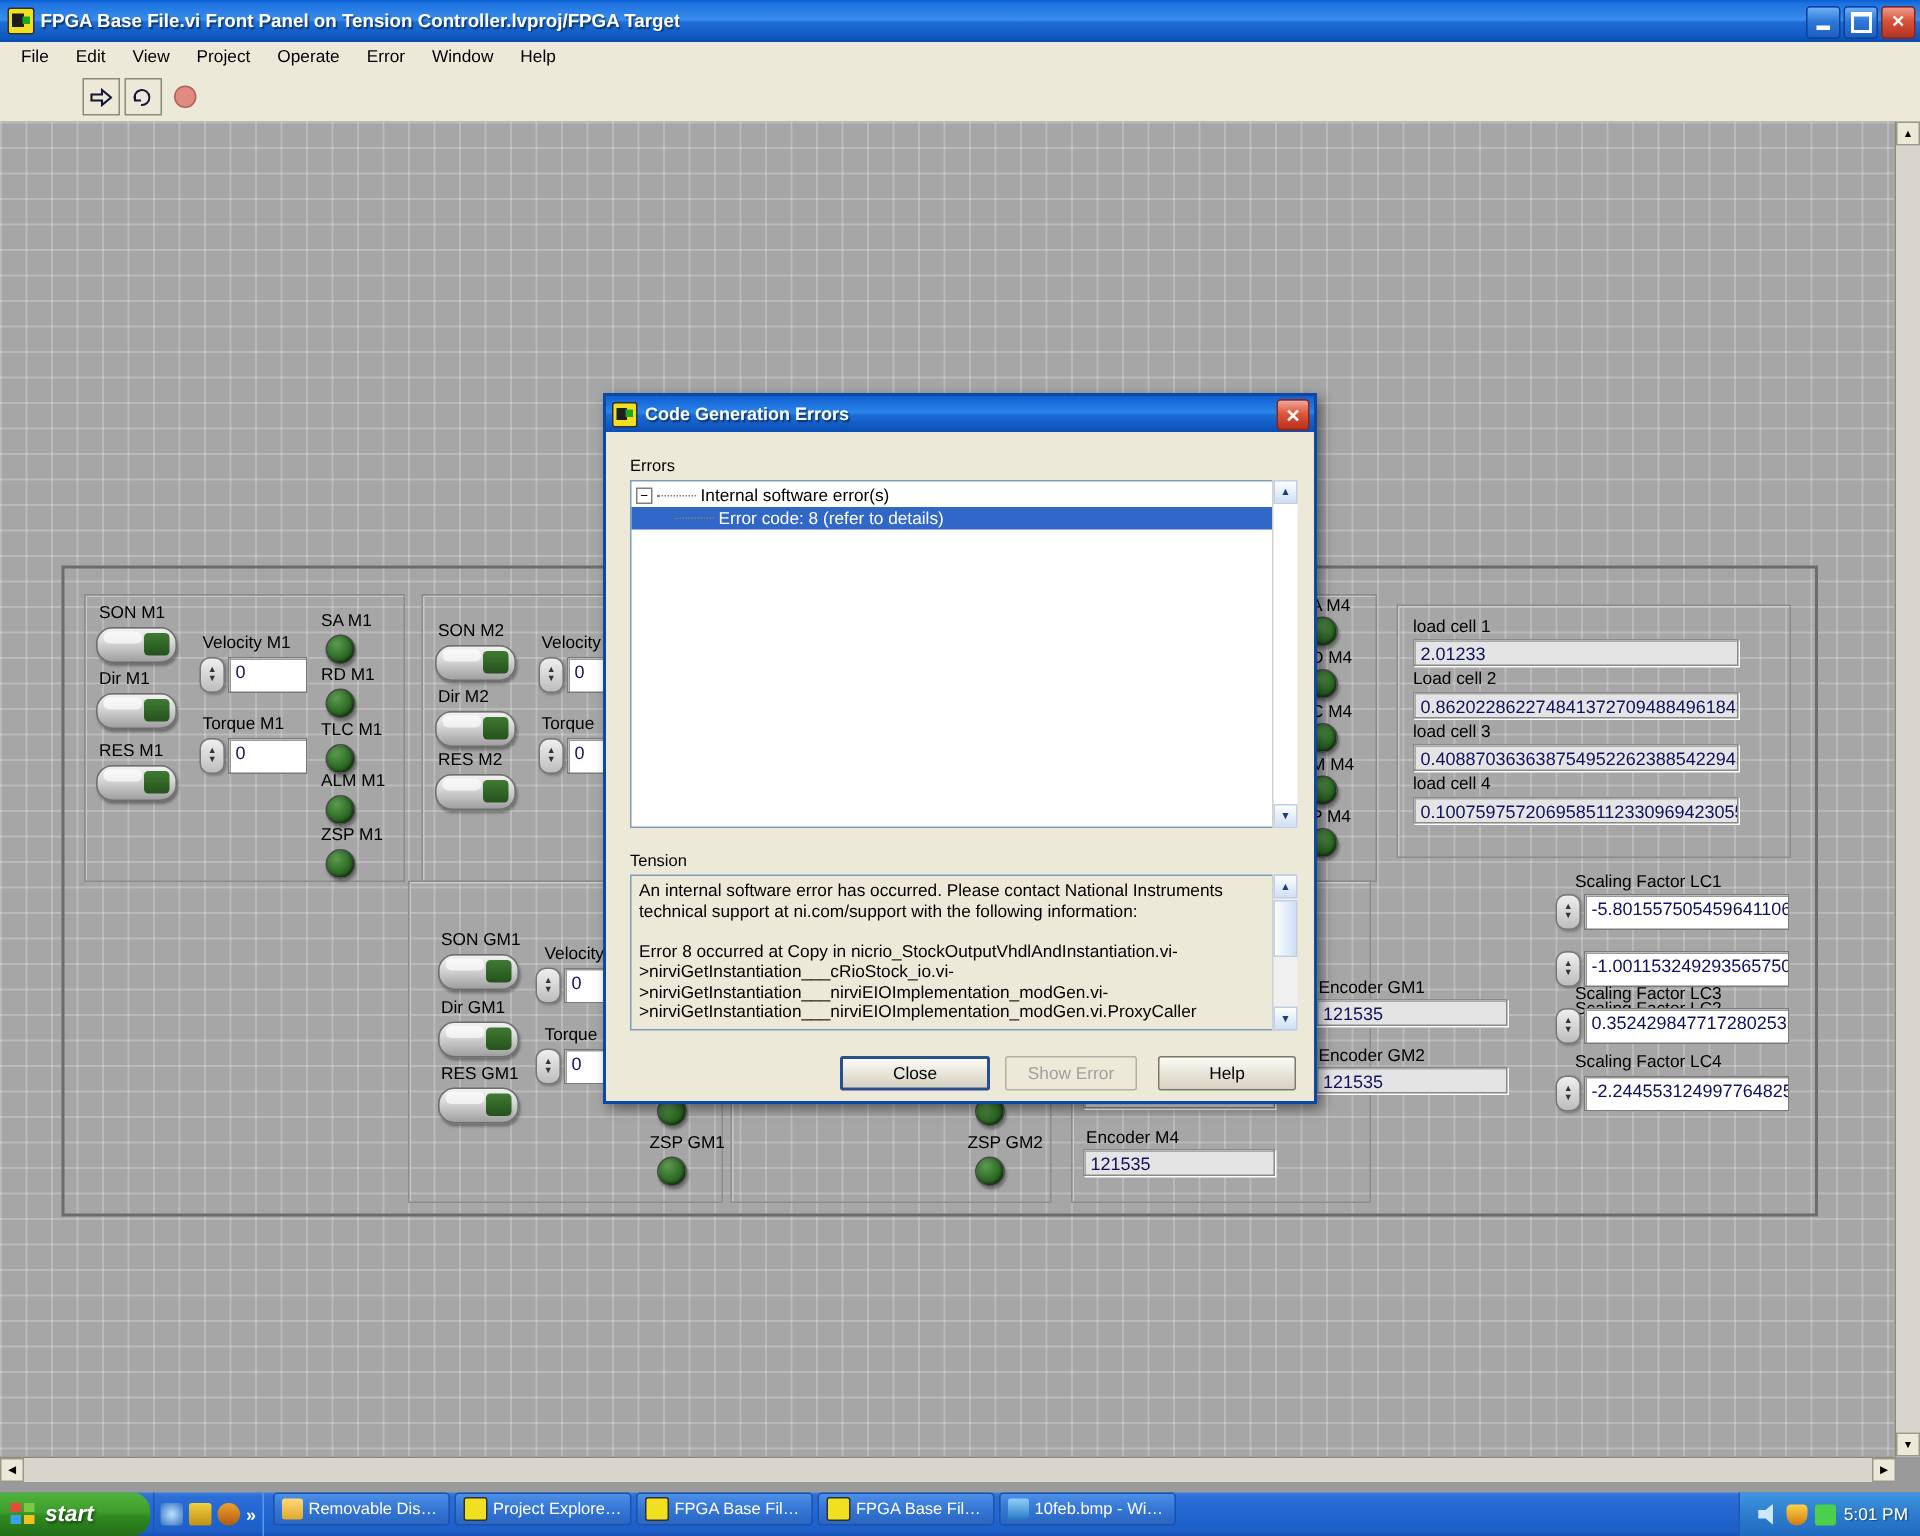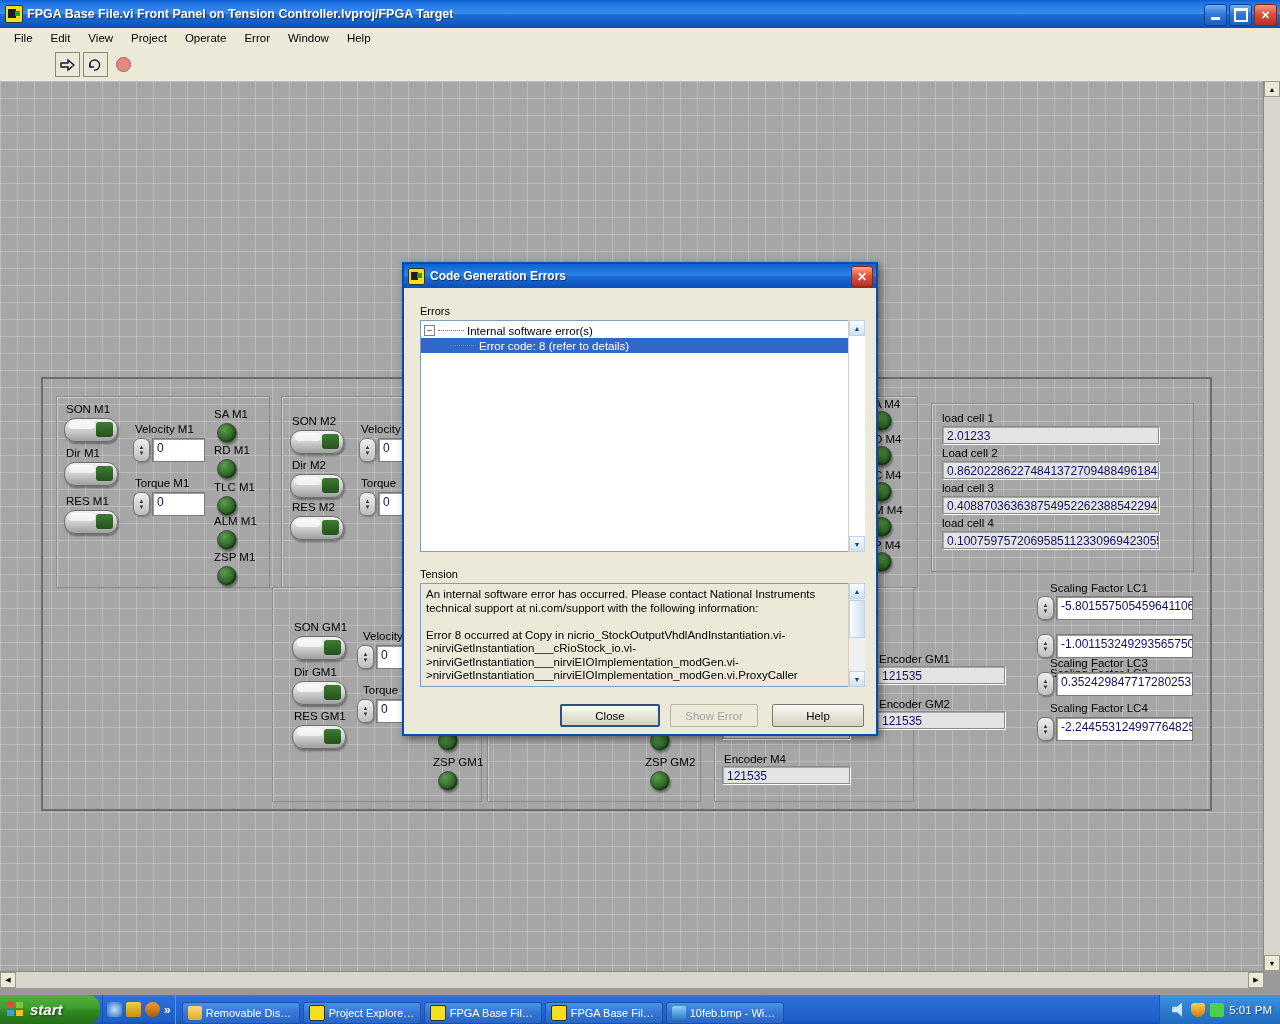--- a/index.html
+++ b/index.html
@@ -141,21 +141,21 @@
     background:linear-gradient(90deg,#fbfdff,#cfe0f4);}
   .dbtn{position:absolute;height:23px;box-sizing:border-box;font-size:11.5px;color:#000;
     background:linear-gradient(180deg,#fbfbf8,#e6e3d6 55%,#d6d2c2);
     border:1px solid #7a7a6a;border-radius:2px;display:flex;align-items:center;justify-content:center;}
   .dbtn.default{border:2px solid #2a4f8a;}
   .dbtn.disabled{color:#a0a0a0;border-color:#b4b0a4;background:#ece9d8;}
 
   
   #taskbar{position:absolute;left:0;top:995px;width:1280px;height:29px;
     background:linear-gradient(180deg,#3a7fe0 0%,#2d6fd8 8%,#2468d4 40%,#1d5fc8 88%,#1550b4 100%);
-    display:flex;align-items:flex-end;}
+    display:flex;align-items:flex-start;}
   .start{width:100px;height:29px;position:relative;
     background:linear-gradient(180deg,#52b23c 0%,#3e9e2c 45%,#2f8a20 55%,#246e18 100%);
     border-radius:0 12px 12px 0;display:flex;align-items:center;padding-left:7px;box-sizing:border-box;}
   .start-flag{width:17px;height:15px;margin-right:6px;position:relative;}
   .start-flag span{position:absolute;width:7px;height:6px;}
   .start-txt{color:#fff;font-size:15px;font-style:italic;font-weight:bold;text-shadow:1px 1px 2px rgba(0,0,0,.5);}
   .qlaunch{display:flex;align-items:center;height:29px;padding:0 4px;gap:4px;
     border-left:1px solid #1a56b8;border-right:1px solid #5b96e8;margin-left:2px;}
   .qico{width:15px;height:15px;border-radius:2px;}
   .tasks{display:flex;align-items:center;gap:3px;margin-left:6px;}

